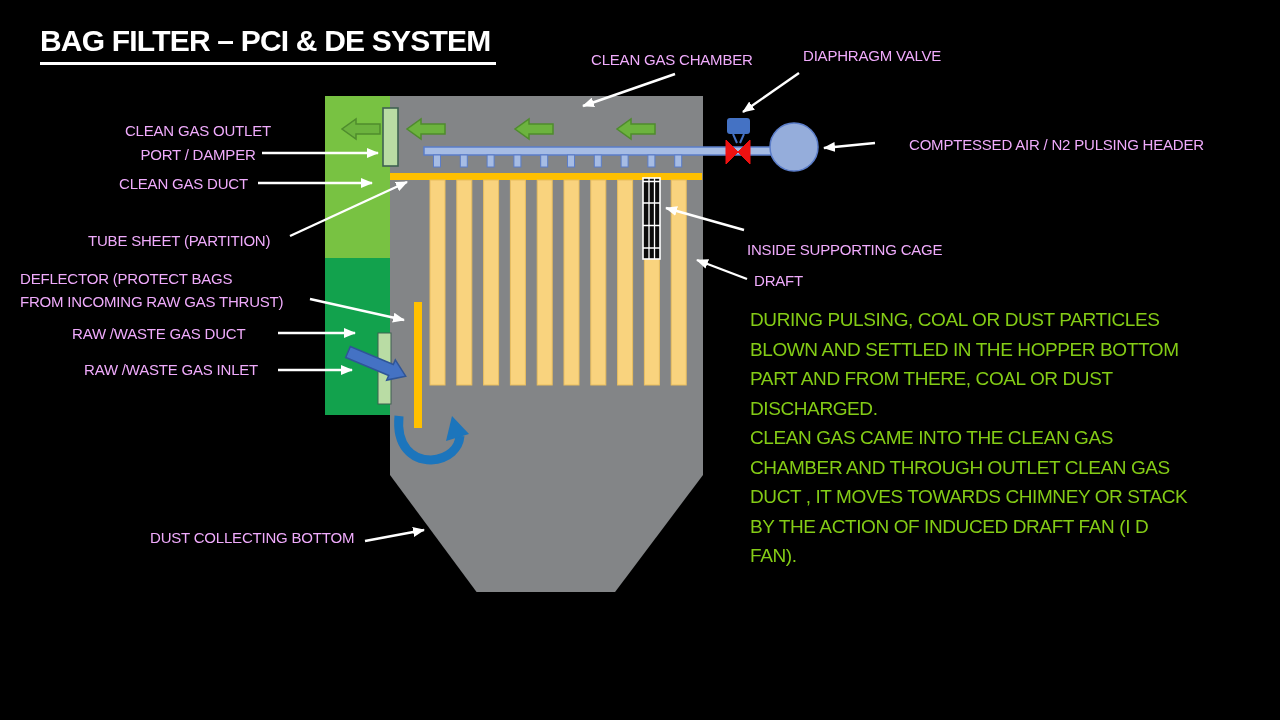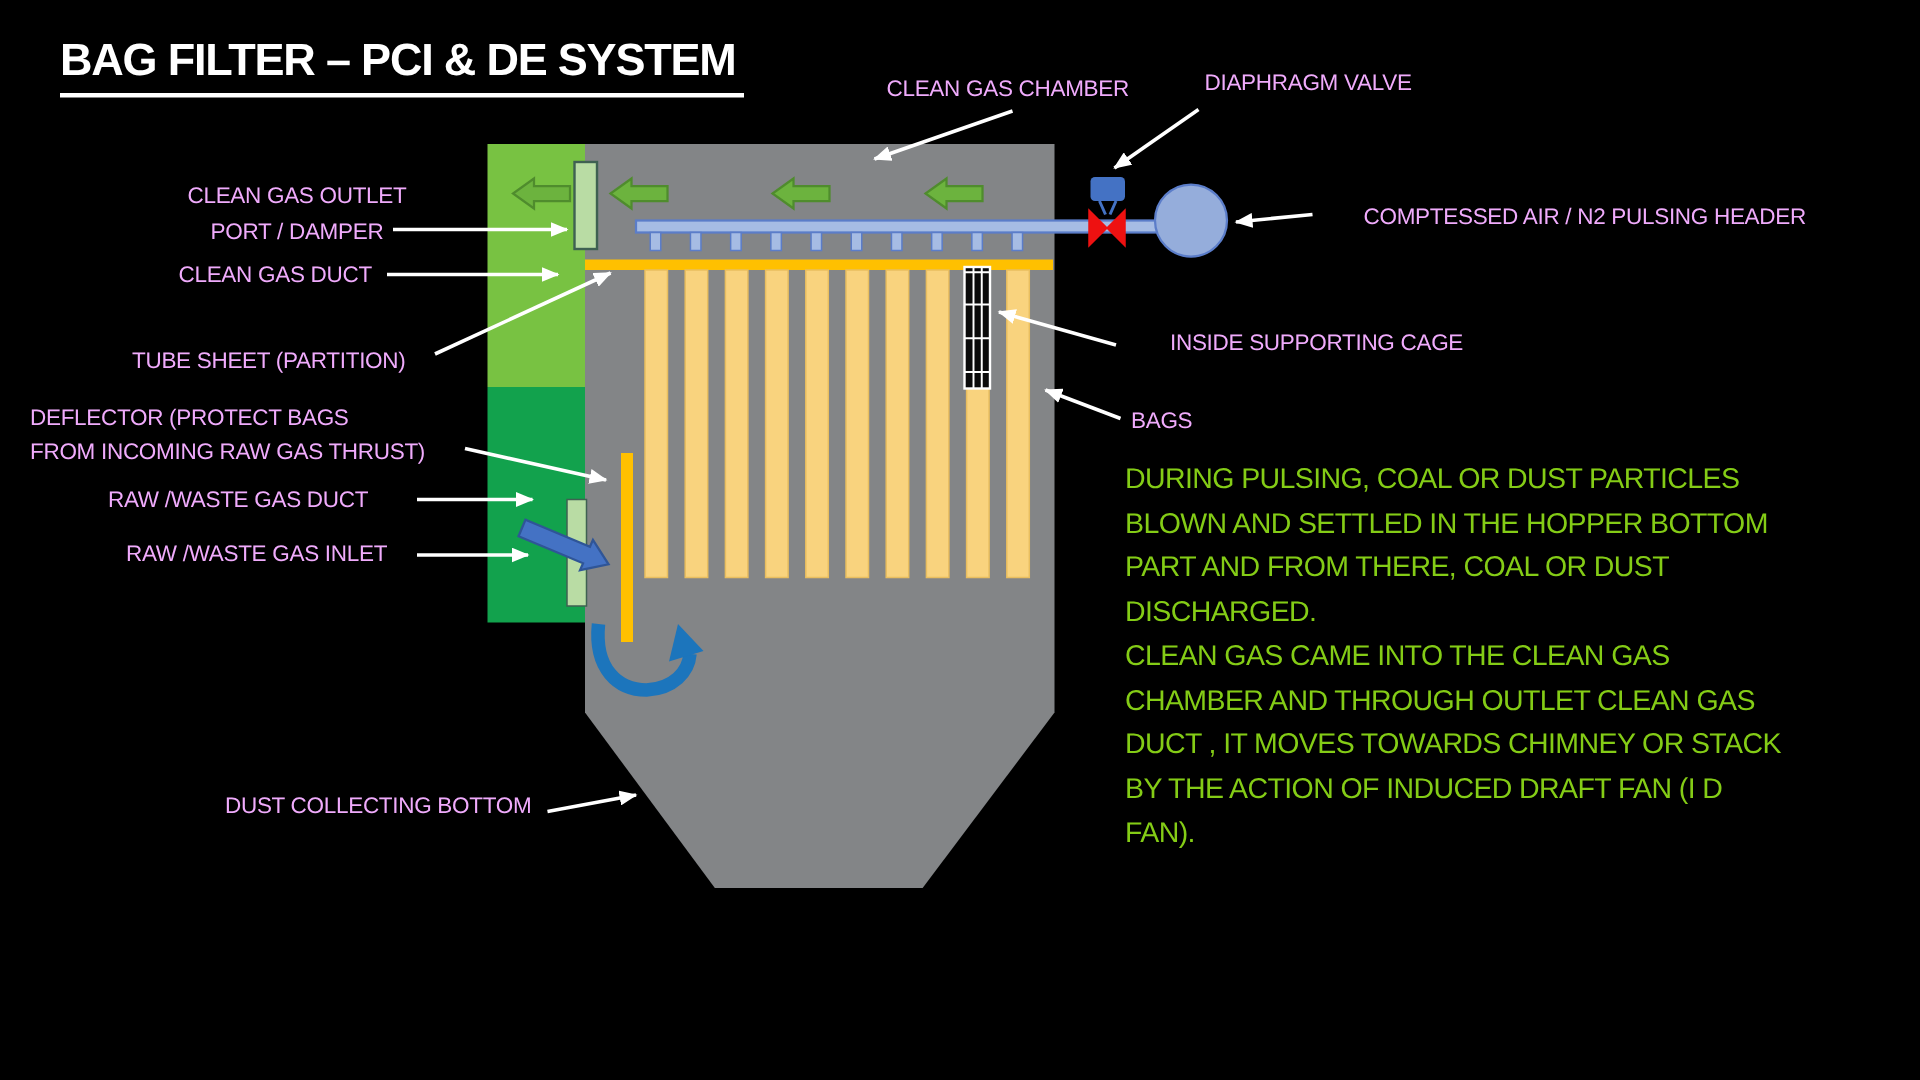--- a/index.html
+++ b/index.html
@@ -14,21 +14,21 @@
   #clean-gas-duct-label{left:119px;top:175px;}
   #tube-sheet-label{left:88px;top:232px;}
   #deflector-label{left:20px;top:267px;line-height:23px;}
   #raw-duct-label{left:72px;top:325px;text-align:center;}
   #raw-inlet-label{left:84px;top:361px;}
   #hopper-label{left:150px;top:529px;}
   #discharge-label{left:150px;top:654px;}
   #chamber-label{left:591px;top:51px;}
   #valve-label{left:803px;top:47px;}
   #header-label{left:884px;top:136px;margin-left:25px;}
-  #cage-label{left:747px;top:220px;margin-left:33px;}
+  #cage-label{left:747px;top:241px;}
   #bags-label{left:754px;top:272px;}
   #note{position:absolute;left:750px;top:305px;width:500px;color:#84cc16;font-size:19px;
         line-height:29.5px;letter-spacing:-0.4px;white-space:pre-line;}
 </style>
 </head>
 <body>
 
 <div id="stage">
 
   <svg id="diagram-svg" viewBox="0 0 1280 720">
@@ -131,21 +131,21 @@
 PORT / DAMPER</div>
   <div class="lbl" id="clean-gas-duct-label">CLEAN GAS DUCT</div>
   <div class="lbl" id="tube-sheet-label">TUBE SHEET (PARTITION)</div>
   <div class="lbl two" id="deflector-label">DEFLECTOR (PROTECT BAGS
 FROM INCOMING RAW GAS THRUST)</div>
   <div class="lbl" id="raw-duct-label">RAW /WASTE GAS DUCT</div>
   <div class="lbl" id="raw-inlet-label">RAW /WASTE GAS INLET</div>
   <div class="lbl" id="hopper-label">DUST COLLECTING BOTTOM</div>
   <div class="lbl" id="header-label">COMPTESSED AIR / N2 PULSING HEADER</div>
   <div class="lbl" id="cage-label">INSIDE SUPPORTING CAGE</div>
-  <div class="lbl" id="bags-label">BAGS</div>
+  <div class="lbl" id="bags-label">DRAFT</div>
 
   <div id="note">DURING PULSING, COAL OR DUST PARTICLES
 BLOWN AND SETTLED IN THE HOPPER BOTTOM
 PART AND FROM THERE, COAL OR DUST
 DISCHARGED.
 CLEAN GAS CAME INTO THE CLEAN GAS
 CHAMBER AND THROUGH OUTLET CLEAN GAS
 DUCT , IT MOVES TOWARDS CHIMNEY OR STACK
 BY THE ACTION OF INDUCED DRAFT FAN (I D
 FAN).</div>

